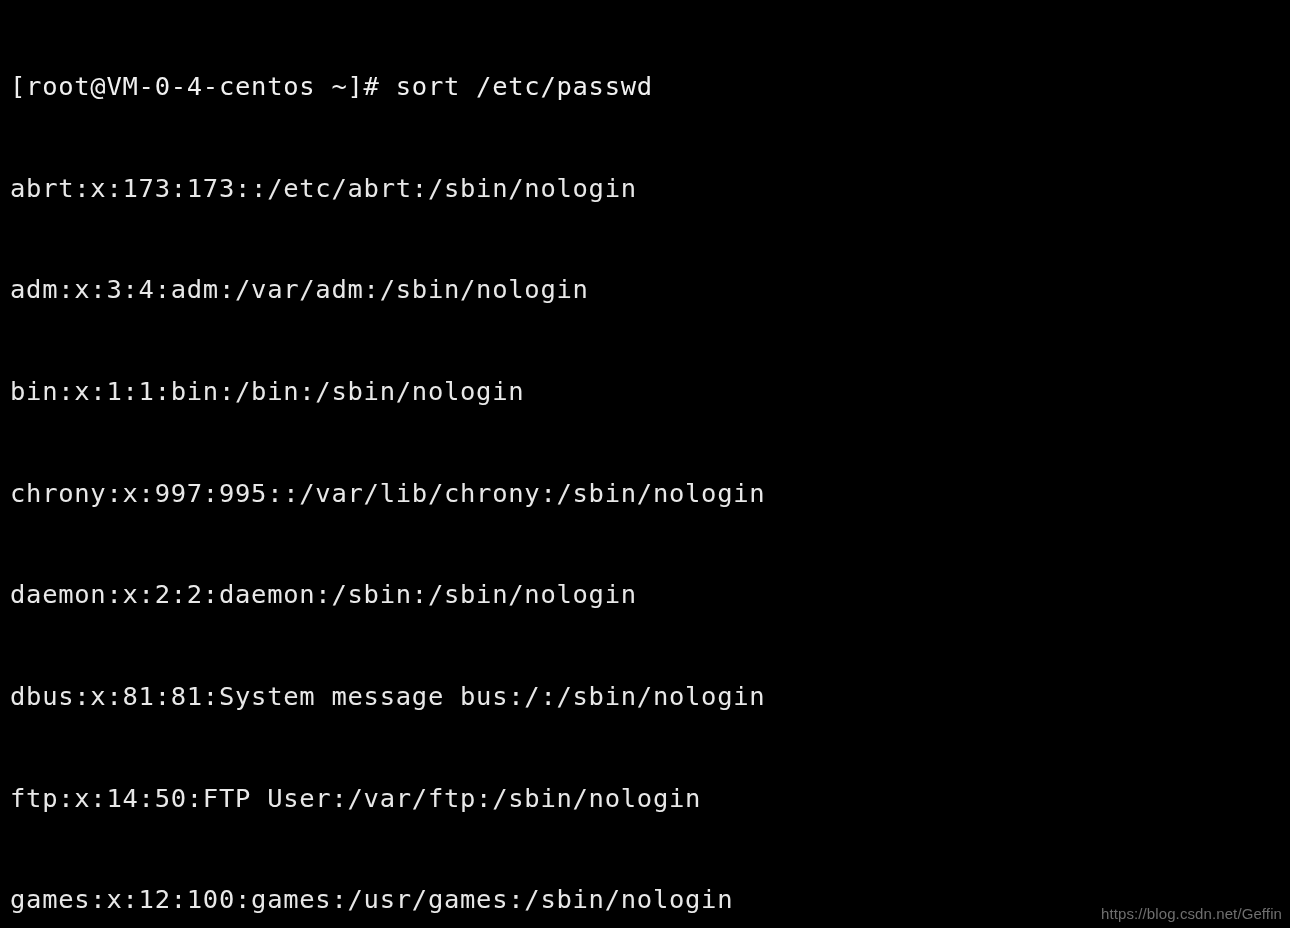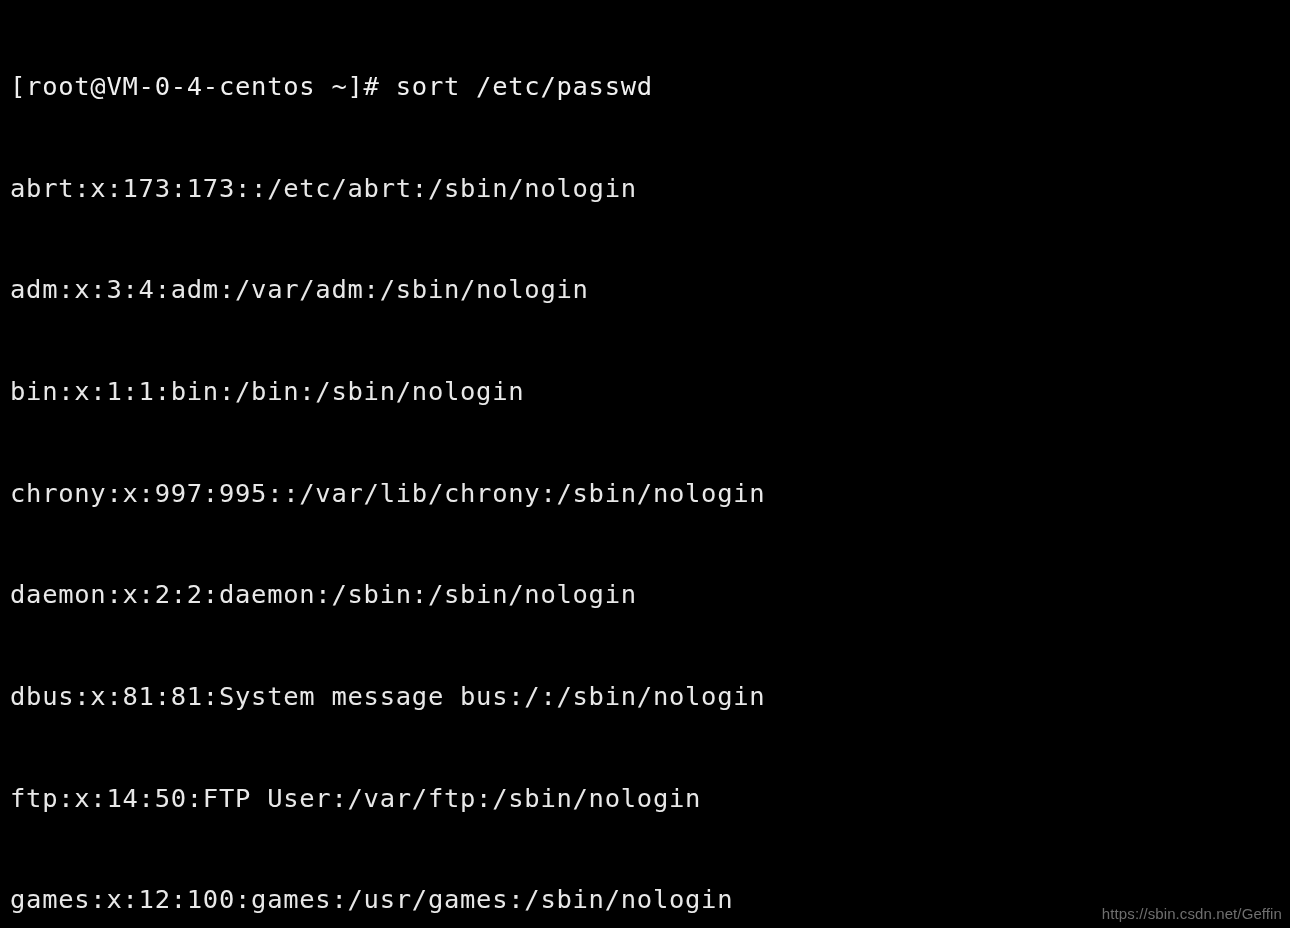--- a/index.html
+++ b/index.html
@@ -89,14 +89,14 @@
     
     
     
     
     
     
     
     
     
   </div>
-  <div id="watermark">https://sbin.csdn.net/Geffin</div>
+  <div id="watermark">https://blog.csdn.net/Geffin</div>
 </div>
 
 </body></html>

